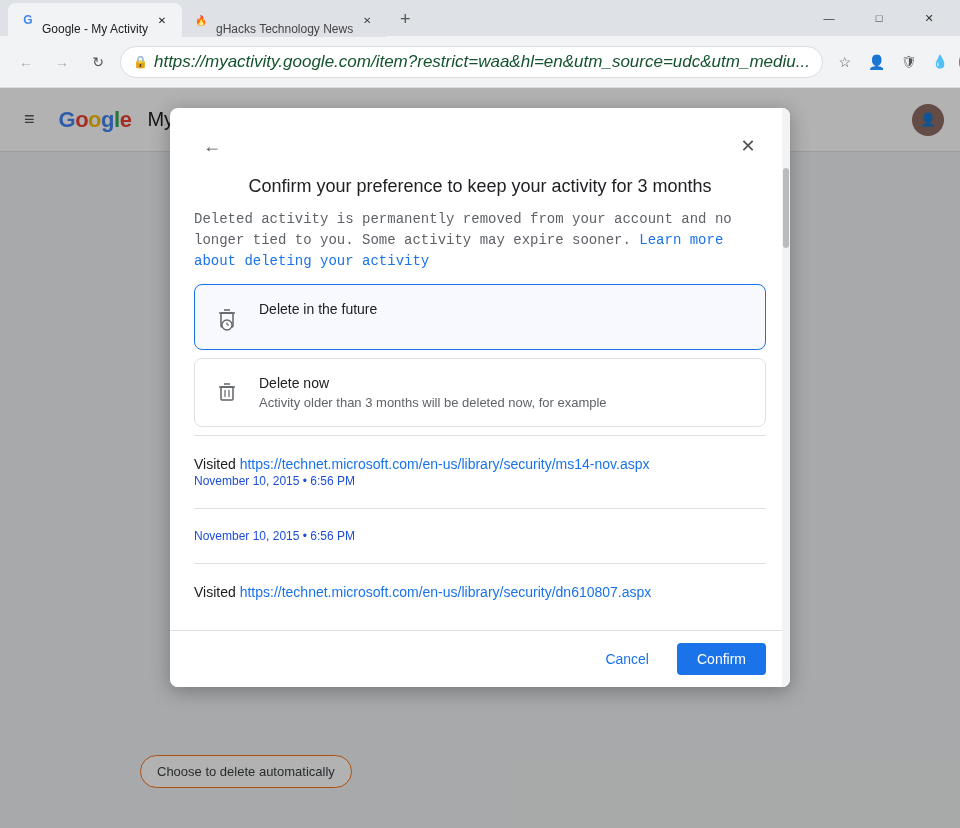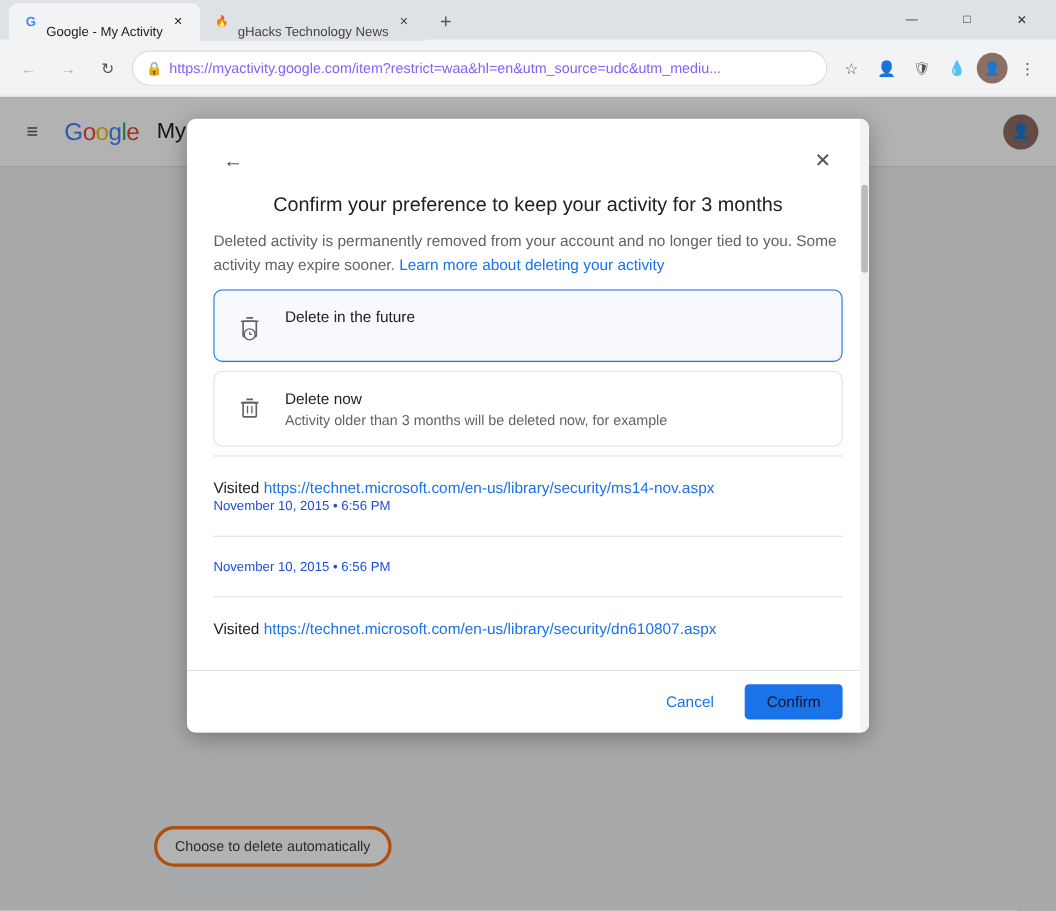--- a/index.html
+++ b/index.html
@@ -156,26 +156,27 @@
       gap: 6px;
     }
 
     .lock-icon {
       font-size: 12px;
       color: #555;
       flex-shrink: 0;
     }
 
     .url-text {
-      font-size: 13px;
-      color: #8b5cf6;
+      font-size: 17px;
+      color: #14532d;
       flex: 1;
       overflow: hidden;
       text-overflow: ellipsis;
       white-space: nowrap;
+      font-style: italic;
     }
 
     .toolbar-icons {
       display: flex;
       gap: 4px;
       align-items: center;
     }
 
     .toolbar-icon {
       width: 28px;
@@ -223,21 +224,21 @@
 
     .hamburger-icon {
       font-size: 18px;
       color: #555;
       cursor: pointer;
       padding: 8px;
     }
 
     .google-logo {
       font-size: 22px;
-      font-weight: normal;
+      font-weight: bold;
       letter-spacing: -0.5px;
       text-align: center;
     }
     .google-logo .g { color: #4285F4; }
     .google-logo .o1 { color: #EA4335; }
     .google-logo .o2 { color: #FBBC05; }
     .google-logo .g2 { color: #4285F4; }
     .google-logo .l { color: #34A853; }
     .google-logo .e { color: #EA4335; }
 
@@ -321,20 +322,21 @@
       font-weight: 400;
       text-align: center;
       padding: 12px 24px 0;
     }
 
     .modal-description {
       font-size: 14px;
       color: #5f6368;
       padding: 12px 24px;
       line-height: 1.5;
+      font-family: Liberation Mono, monospace;
     }
 
     .modal-description a {
       color: #1a73e8;
       text-decoration: none;
     }
 
     .modal-body {
       flex: 1;
       overflow-y: auto;
@@ -435,38 +437,38 @@
       border: none;
       border-radius: 4px;
       cursor: pointer;
       font-family: Arial, sans-serif;
     }
 
     .btn-confirm {
       padding: 8px 20px;
       font-size: 14px;
       font-weight: 500;
-      color: #0f172a;
+      color: #ffffff;
       background: #1a73e8;
       border: none;
       border-radius: 4px;
       cursor: pointer;
       font-family: Arial, sans-serif;
     }
 
     
     .page-body {
       padding: 16px;
     }
 
     .choose-btn {
       display: inline-flex;
       align-items: flex-end;
       padding: 8px 16px;
-      border: 3px solid #f97316;
+      border: 1px solid #f97316;
       border-radius: 20px;
       font-size: 13px;
       color: #3c4043;
       background: white;
       cursor: pointer;
       position: absolute;
       bottom: 40px;
       left: 140px;
     }
 

